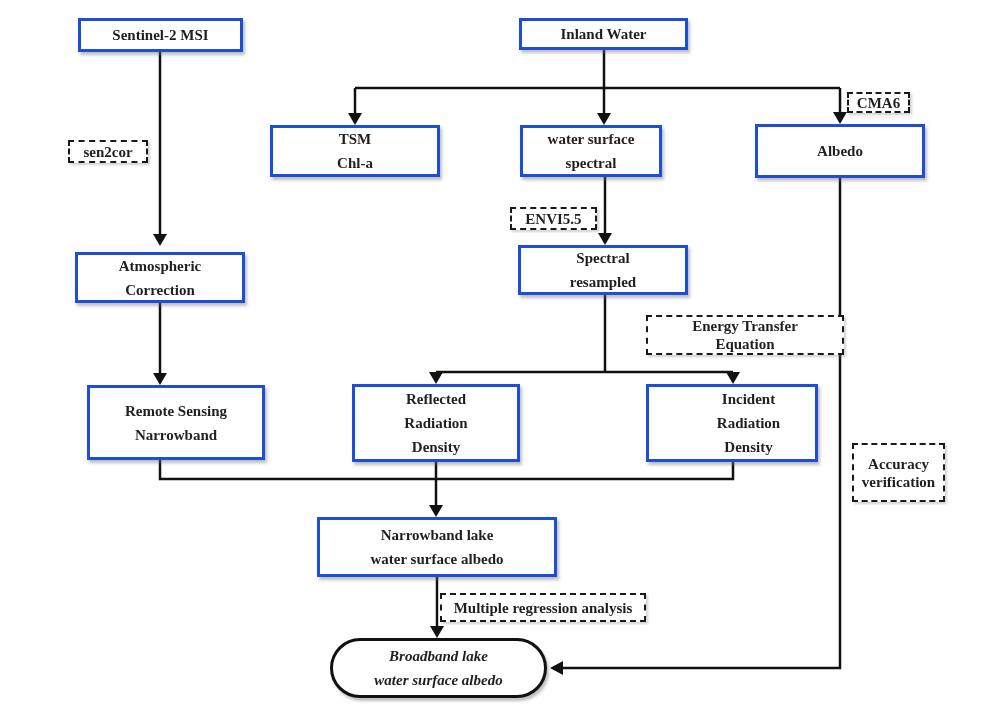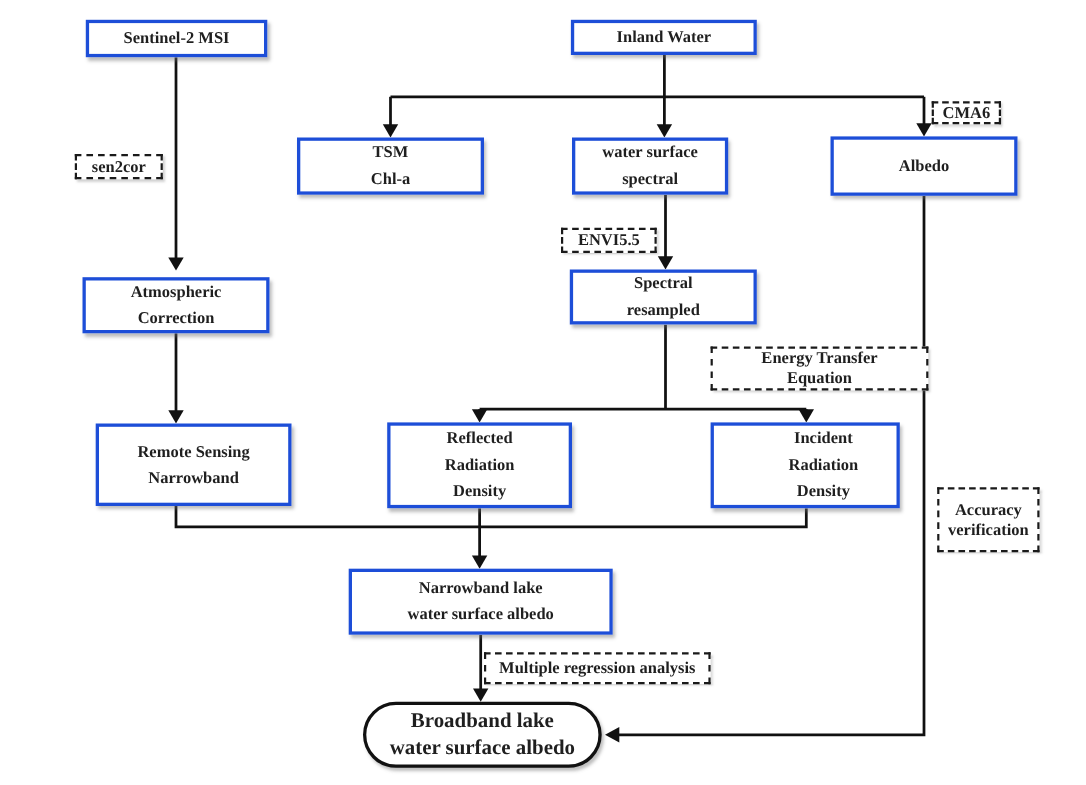--- a/index.html
+++ b/index.html
@@ -12,22 +12,23 @@
   .node{
     position:absolute;z-index:2;box-sizing:border-box;background:#ffffff;
     display:flex;flex-direction:column;justify-content:center;align-items:center;
     text-align:center;color:#1f1f1f;font-weight:bold;
   }
   .box{
     border:3px solid #1d4ed8;font-size:15px;line-height:24px;
     box-shadow:2px 3px 3px rgba(110,110,110,0.45);
   }
   .stadium{
-    border:3px solid #111111;border-radius:32px;font-size:19px;line-height:24px;
+    border:3px solid #111111;border-radius:32px;font-size:15px;line-height:24px;
     box-shadow:2px 3px 3px rgba(110,110,110,0.45);
+    font-style:italic;
   }
   .tag{
     border:2px dashed #1a1a1a;font-size:15px;line-height:18px;
     box-shadow:2px 2px 2px rgba(130,130,130,0.35);
   }
   .ln{display:block;white-space:nowrap;}
 </style>
 </head>
 <body>
 

